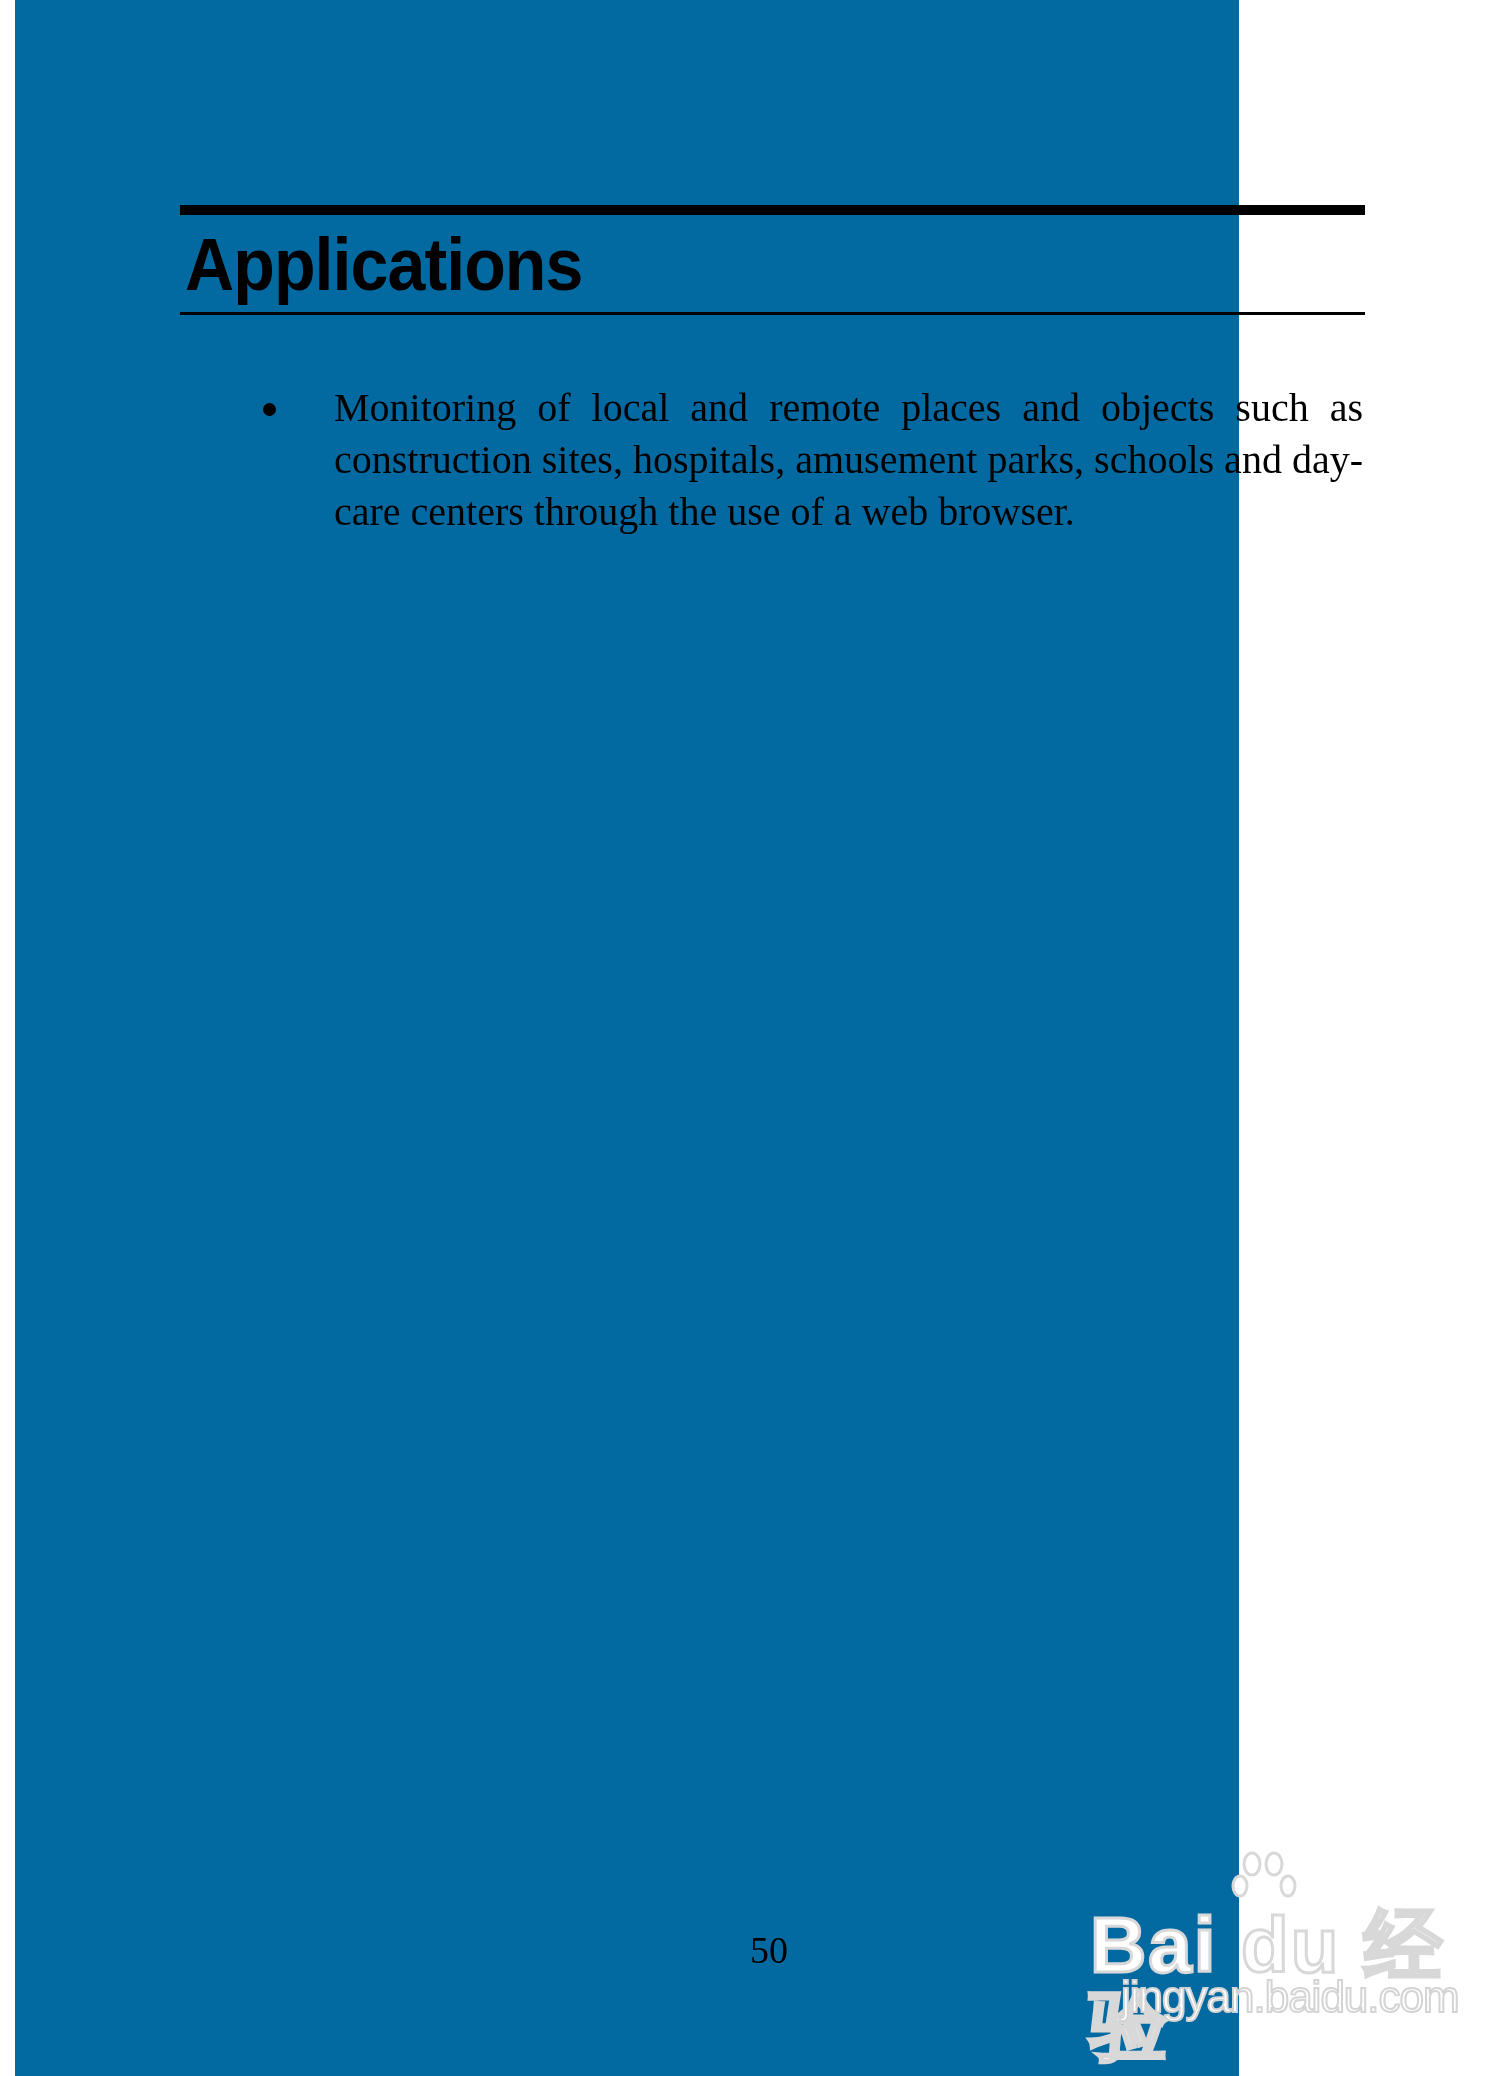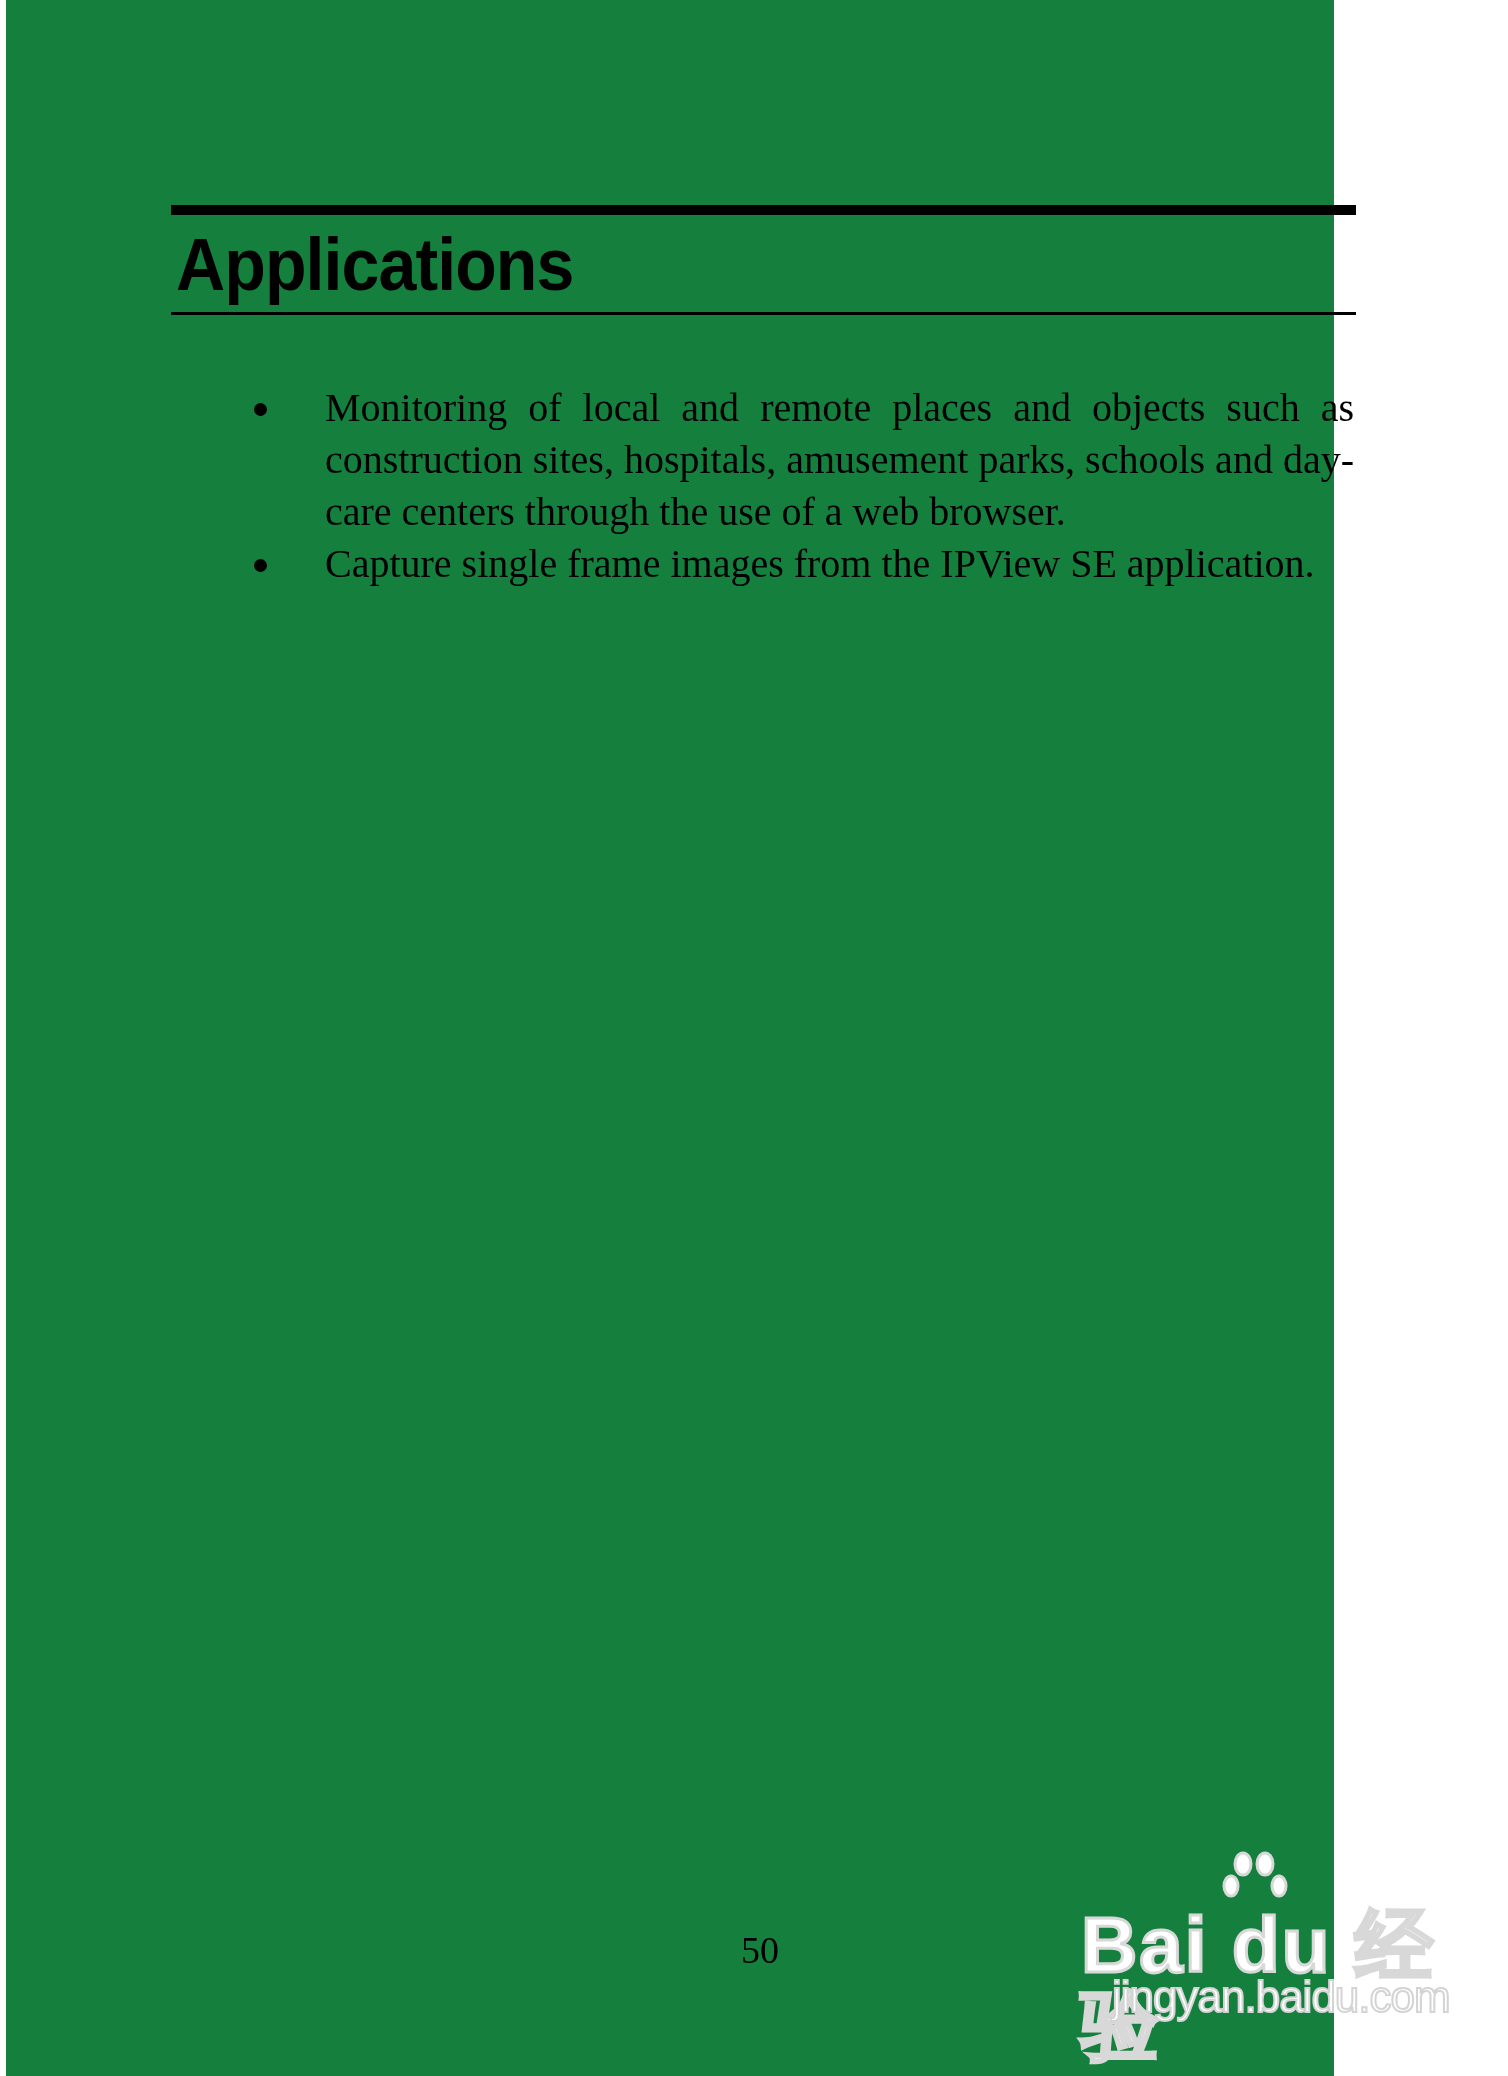--- a/index.html
+++ b/index.html
@@ -1,17 +1,17 @@
 <!DOCTYPE html>
 <html><head>
   <meta charset="utf-8">
   <style>
     html, body { margin: 0; padding: 0; background: #ffffff; }
     body { width: 1508px; height: 2076px; position: relative; overflow: hidden; }
-    .page { position: absolute; left: 6px; top: 0; width: 1328px; height: 2076px; background: #15803d; }
+    .page { position: absolute; left: 15px; top: 0; width: 1224px; height: 2076px; background: #0369a1; }
     .rule-thick { position: absolute; left: 165px; top: 205px; width: 1185px; height: 10px; background: #000; }
     .title { position: absolute; left: 170px; top: 222px; font-family: "Liberation Sans", sans-serif; font-weight: bold; font-size: 74px; line-height: 86px; color: #000; letter-spacing: -1px; transform: scaleX(0.92); transform-origin: left top; }
     .rule-thin { position: absolute; left: 165px; top: 312px; width: 1185px; height: 3px; background: #000; }
     .bullets { position: absolute; left: 240px; top: 378px; width: 1104px; margin: 4px; padding: 0; list-style: none; font-family: "Liberation Serif", serif; font-size: 40px; line-height: 52px; color: #000; }
     .bullets li { position: relative; padding-left: 75px; text-align: justify; }
     .bullets .dot { position: absolute; left: 4px; top: 21px; width: 13px; height: 13px; border-radius: 50%; background: #000; }
     .page-number { position: absolute; left: 0; width: 1508px; top: 1892px; text-align: center; font-family: "Liberation Serif", serif; font-size: 38px; line-height: 44px; color: #000; margin-top: 36px; }
     .watermark { position: absolute; left: 1075px; top: 1850px; width: 360px; height: 170px; color: #e6e6e6; font-family: "Liberation Sans", sans-serif; }
     .wm-logo { position: absolute; left: 0; top: 55px; font-size: 78px; font-weight: bold; line-height: 80px; color: #ffffff; -webkit-text-stroke: 3px #d8d8d8; letter-spacing: 2px; }
     .wm-paw { position: absolute; left: 140px; top: 0; width: 70px; height: 70px; }
@@ -23,24 +23,20 @@
 <div class="page">
   <div class="rule-thick"></div>
   <div class="title">Applications</div>
   <div class="rule-thin"></div>
 
   <ul class="bullets">
     <li>
       <span class="dot"></span>
       <span>Monitoring of local and remote places and objects such as construction sites, hospitals, amusement parks, schools and day-care centers through the use of a web browser.</span>
     </li>
-    <li>
-      <span class="dot"></span>
-      <span>Capture single frame images from the IPView SE application.</span>
-    </li>
   </ul>
 
   <div class="page-number">50</div>
 
   <div class="watermark">
     <svg class="wm-paw" viewBox="0 0 70 70">
       <g fill="#fff" stroke="#d8d8d8" stroke-width="3">
         <ellipse cx="22" cy="14" rx="8" ry="11"></ellipse>
         <ellipse cx="44" cy="14" rx="8" ry="11"></ellipse>
         <ellipse cx="10" cy="36" rx="7" ry="10"></ellipse>

